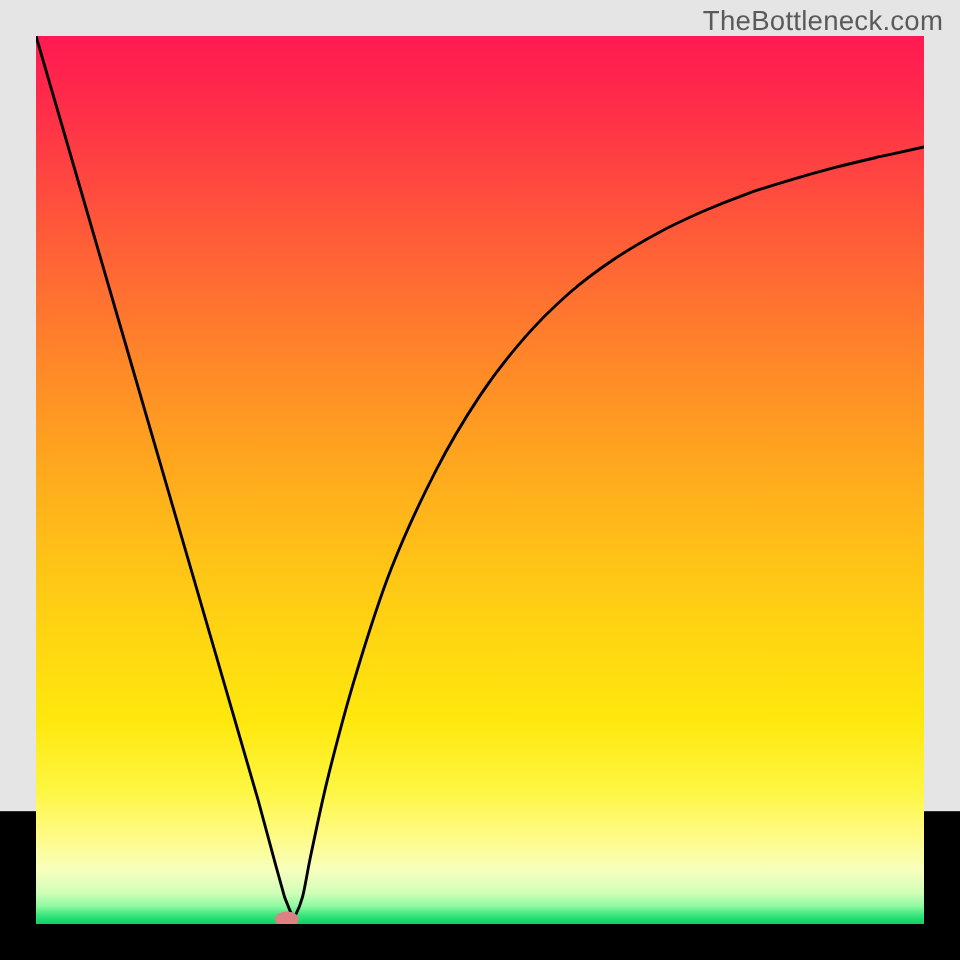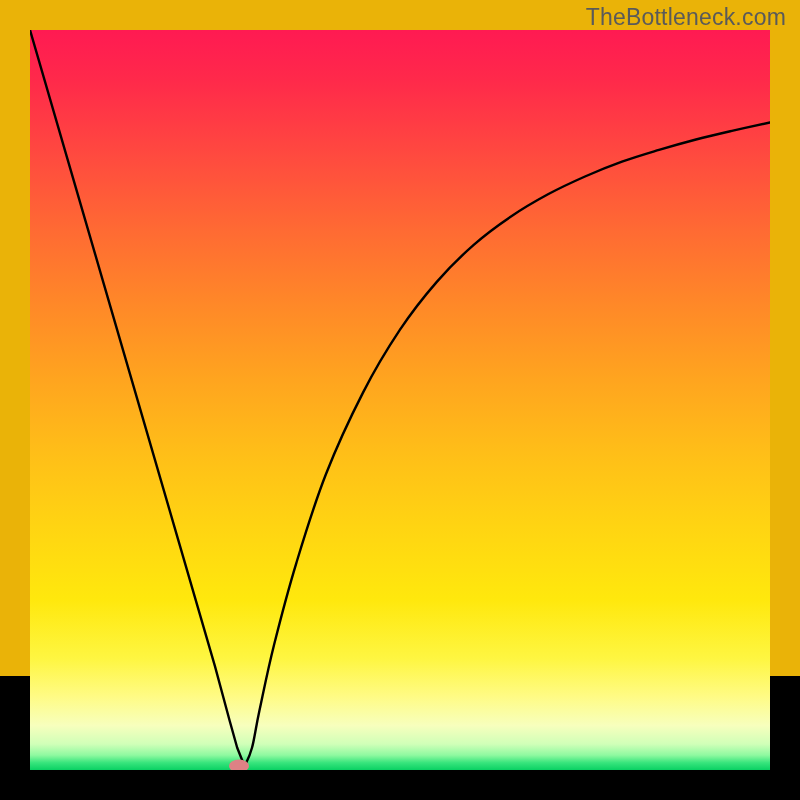--- a/index.html
+++ b/index.html
@@ -8,21 +8,21 @@
     width: 800px;
     height: 800px;
     background: #000000;
     overflow: hidden;
     font-family: Arial, Helvetica, sans-serif;
   }
   .frame {
     position: relative;
     width: 800px;
     height: 676px;
-    background: #eab308;
+    background: #e5e5e5;
   }
   .watermark {
     position: absolute;
     top: 4px;
     right: 14px;
     color: #5a5a5a;
     font-size: 23px;
     font-weight: 500;
     letter-spacing: 0.2px;
     z-index: 10;

